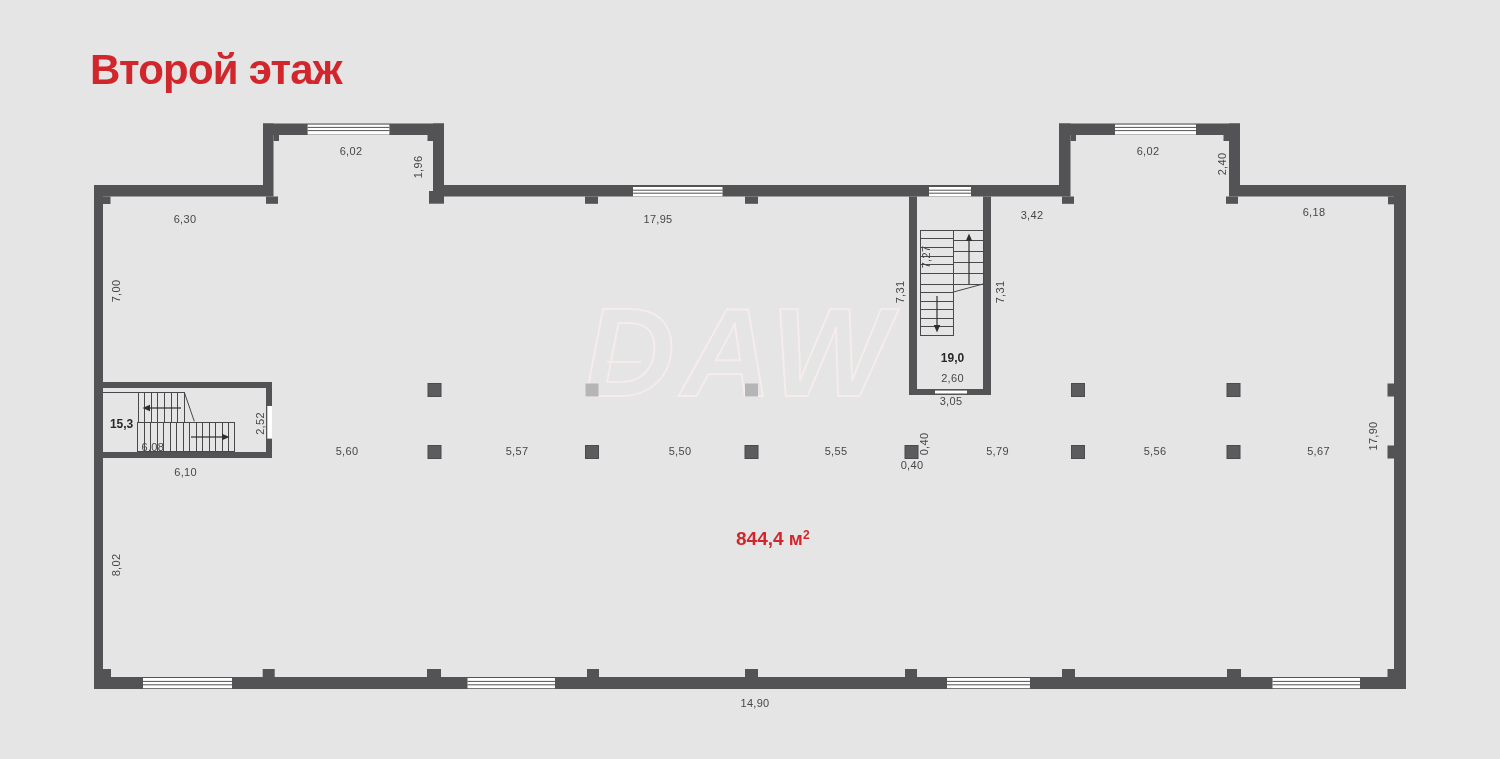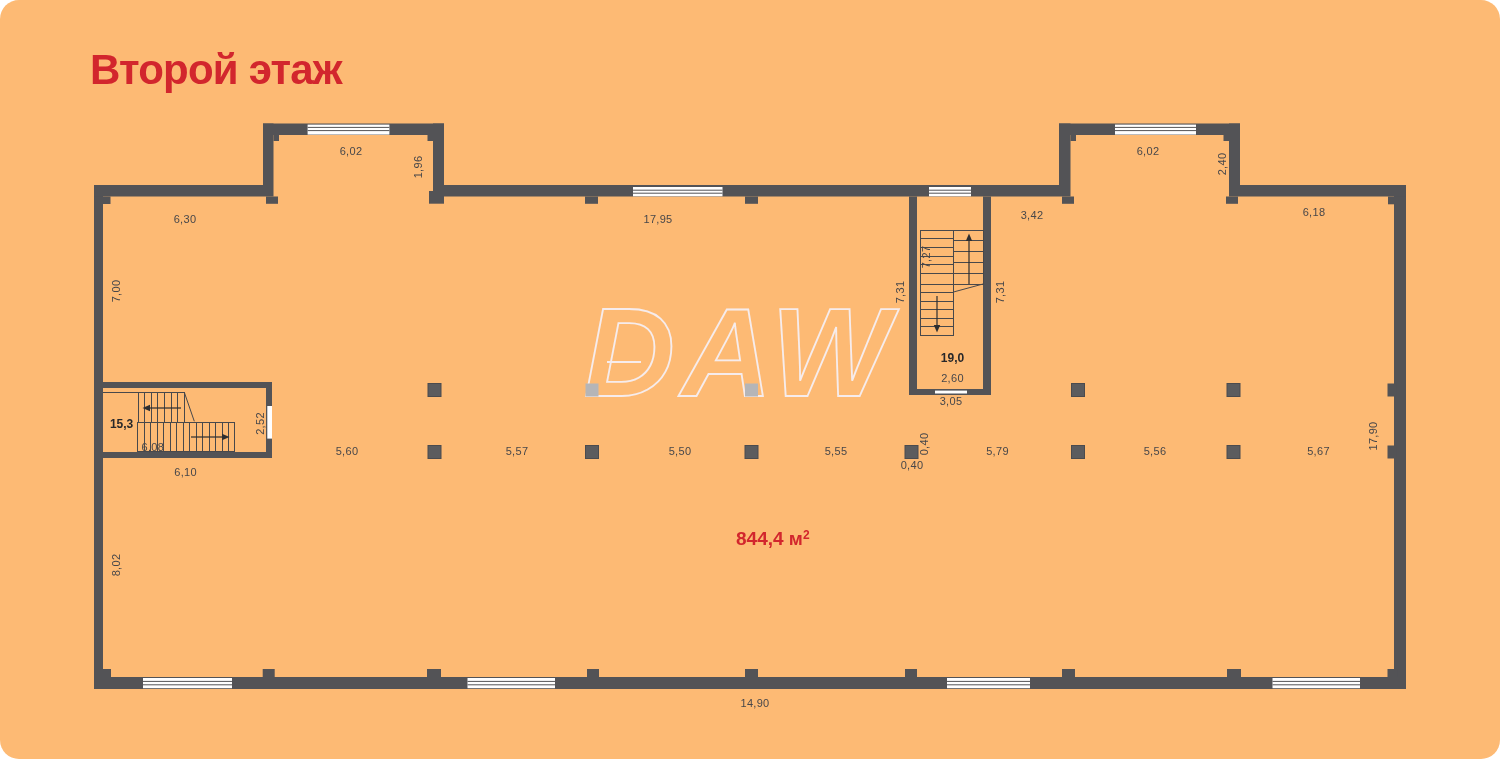--- a/index.html
+++ b/index.html
@@ -1,17 +1,17 @@
 <!DOCTYPE html>
 <html><head>
 <meta charset="utf-8">
 <style>
   html,body{margin:0;padding:0;background:#ffffff;}
-  .page{position:relative;width:1500px;height:759px;background:#fdba74;overflow:hidden;
-        font-family:"Liberation Sans", sans-serif;border-radius:19px;}
+  .page{position:relative;width:1500px;height:759px;background:#e5e5e5;overflow:hidden;
+        font-family:"Liberation Sans", sans-serif;}
   svg{position:absolute;left:0;top:0;}
   text{font-family:"Liberation Sans", sans-serif;}
 </style>
 </head>
 <body>
 <div class="page">
 <svg width="1500" height="759" viewBox="0 0 1500 759">
 
   <text x="90" y="84" font-size="42" font-weight="bold" fill="#d2262d" letter-spacing="-0.8">Второй этаж</text>
 

